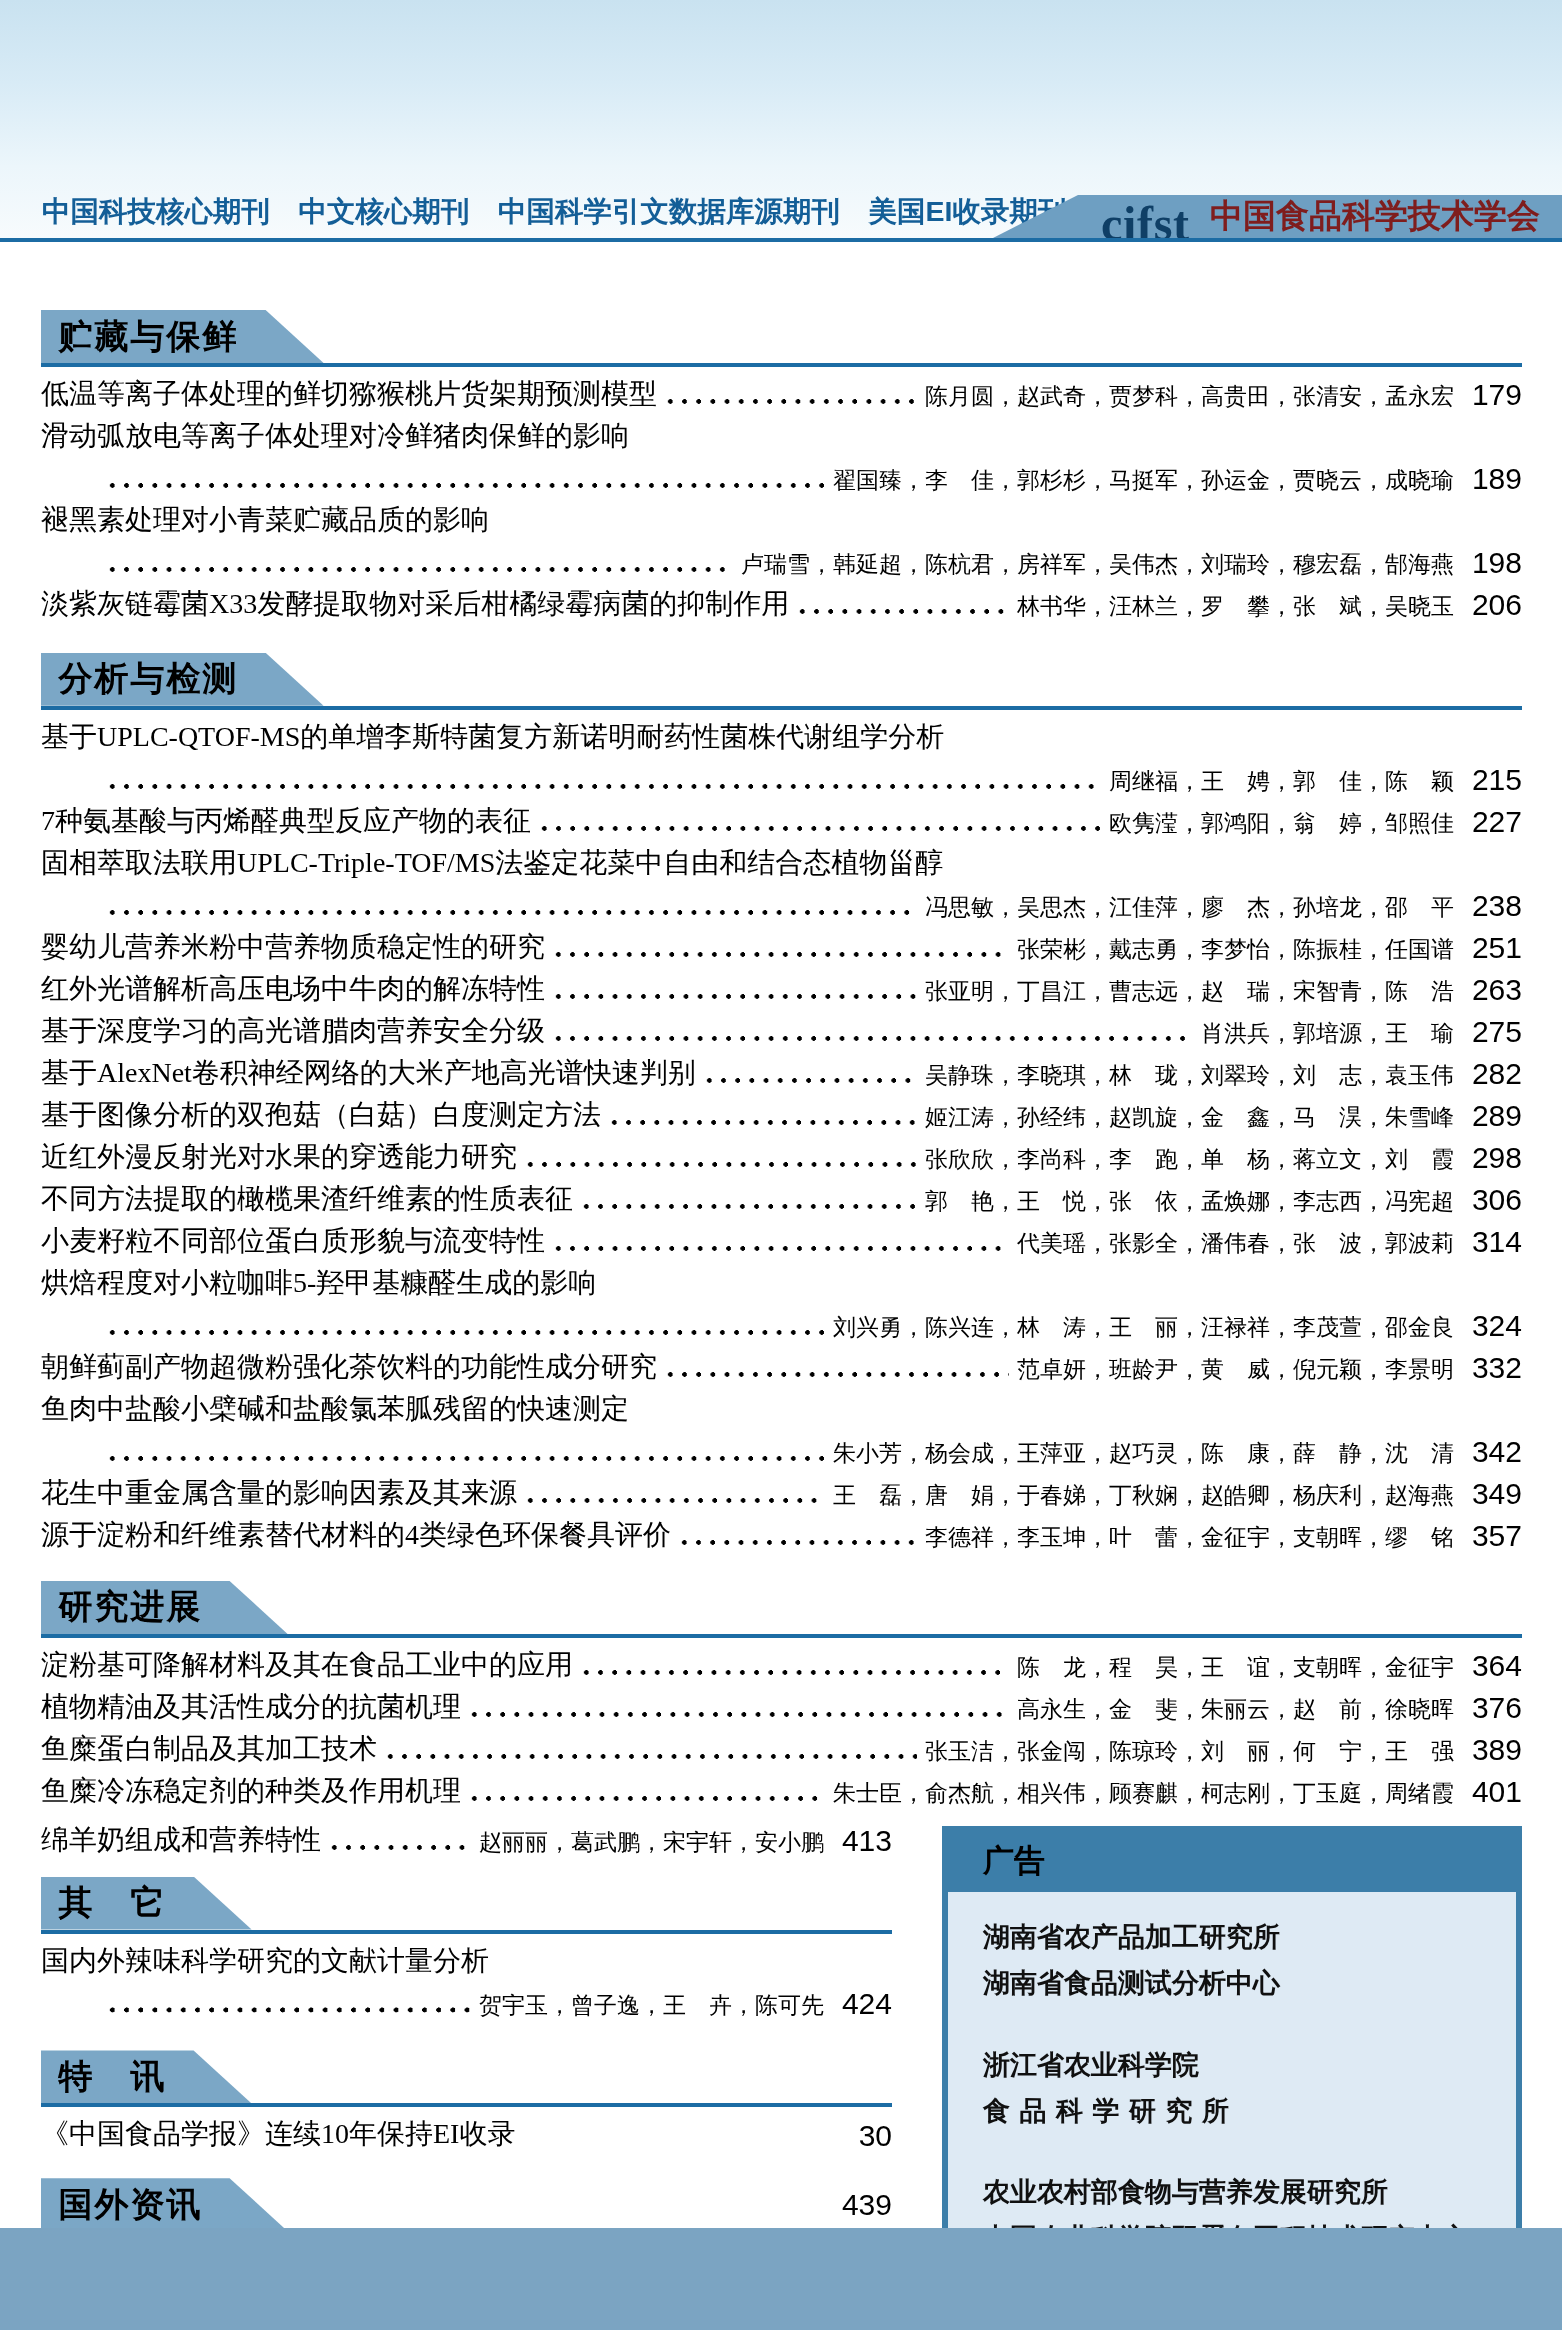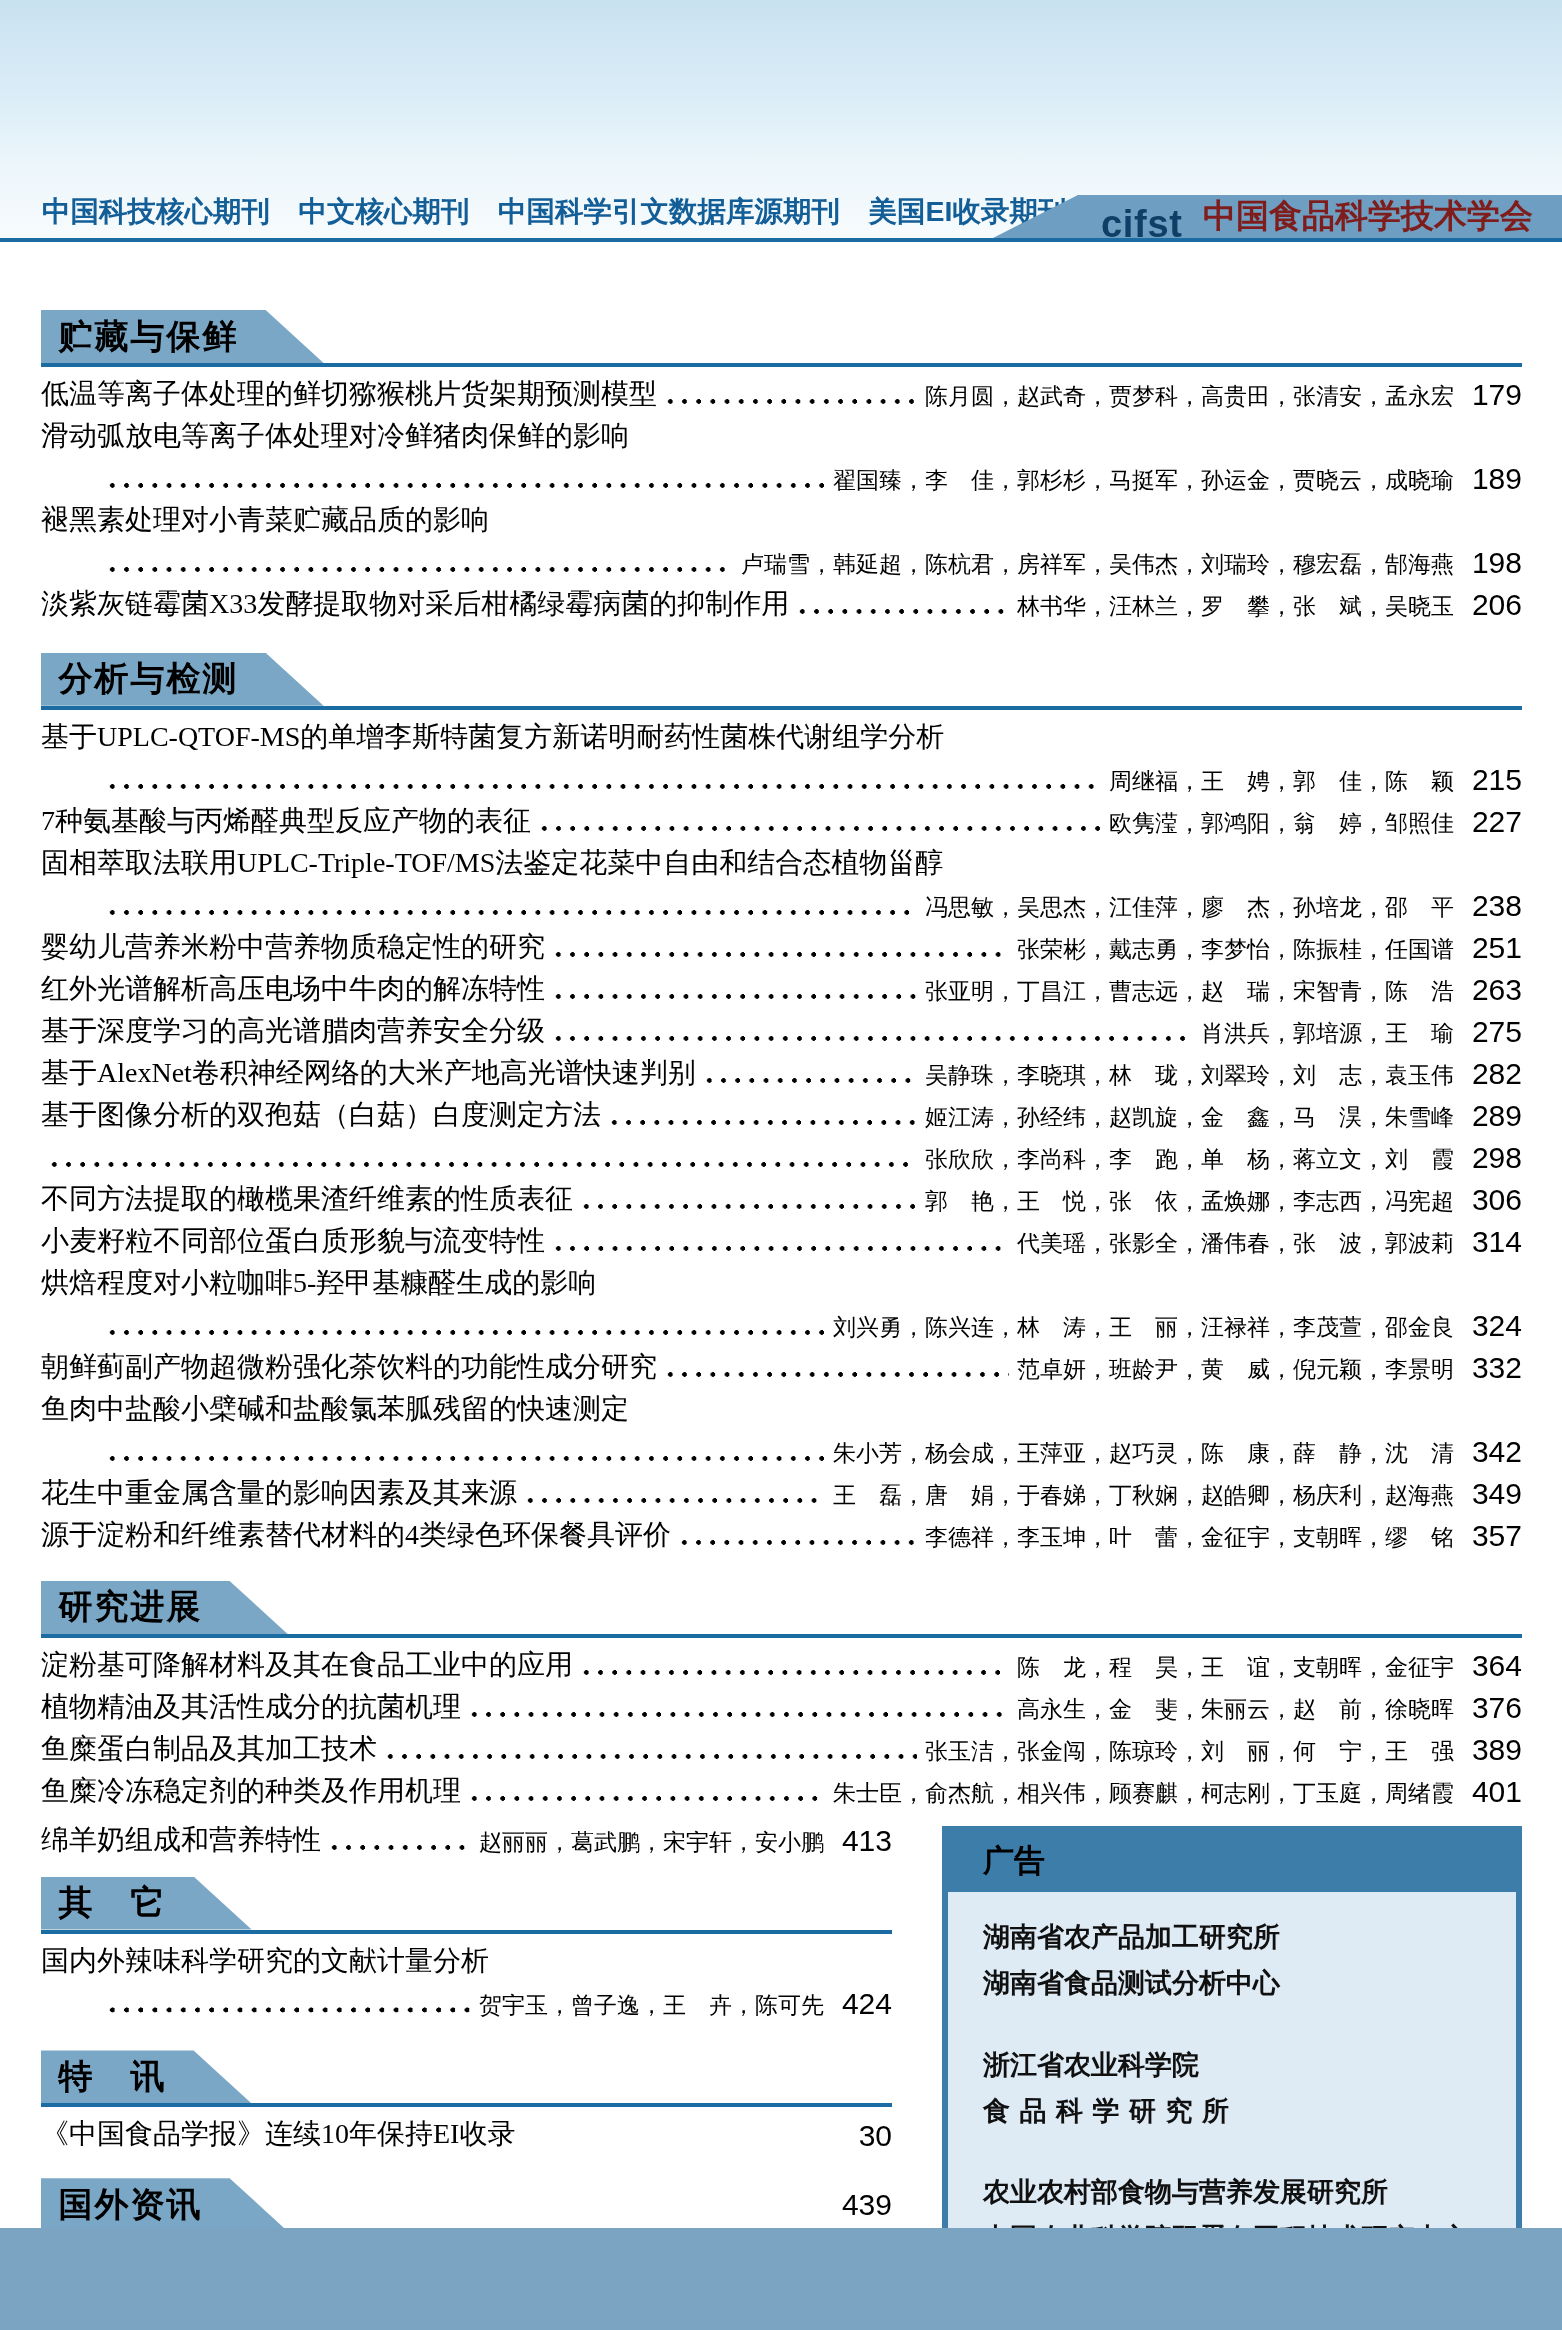--- a/index.html
+++ b/index.html
@@ -26,22 +26,22 @@
   }
   .society{
     position:absolute;right:0;bottom:0;
     height:43px;width:570px;
     background:#6e9fc2;
     clip-path:polygon(85px 0,100% 0,100% 100%,0 100%);
     display:flex;align-items:center;
     padding-left:108px;box-sizing:border-box;gap:20.3px;
   }
   .cifst{
-    font-family:Liberation Sans, sans-serif;
-    font-weight:bold;font-size:38px;color:#0f3f66;
+    font-family:Liberation Serif, serif;
+    font-weight:bold;font-size:48px;color:#0f3f66;
     letter-spacing:0.7px;line-height:1;
     border-top:3.4px solid #0f3f66;padding-top:11px;
   }
   .society-name{
     font-weight:bold;font-size:33px;color:#7f1d1d;white-space:nowrap;
   }
   
   .content{padding:0 41px;}
   .sec-head{
     border-bottom:4.1px solid #1c6ca4;
@@ -219,20 +219,21 @@
           <span class="t-auth">吴静珠，李晓琪，林　珑，刘翠玲，刘　志，袁玉伟</span>
           <span class="t-page">282</span>
         </div>
         <div class="toc-line">
           <span class="t-title">基于图像分析的双孢菇（白菇）白度测定方法</span>
           <span class="dots"></span>
           <span class="t-auth">姬江涛，孙经纬，赵凯旋，金　鑫，马　淏，朱雪峰</span>
           <span class="t-page">289</span>
         </div>
         <div class="toc-line">
+          <span class="t-title">近红外漫反射光对水果的穿透能力研究</span>
           <span class="dots"></span>
           <span class="t-auth">张欣欣，李尚科，李　跑，单　杨，蒋立文，刘　霞</span>
           <span class="t-page">298</span>
         </div>
         <div class="toc-line">
           <span class="t-title">不同方法提取的橄榄果渣纤维素的性质表征</span>
           <span class="dots"></span>
           <span class="t-auth">郭　艳，王　悦，张　依，孟焕娜，李志西，冯宪超</span>
           <span class="t-page">306</span>
         </div>

